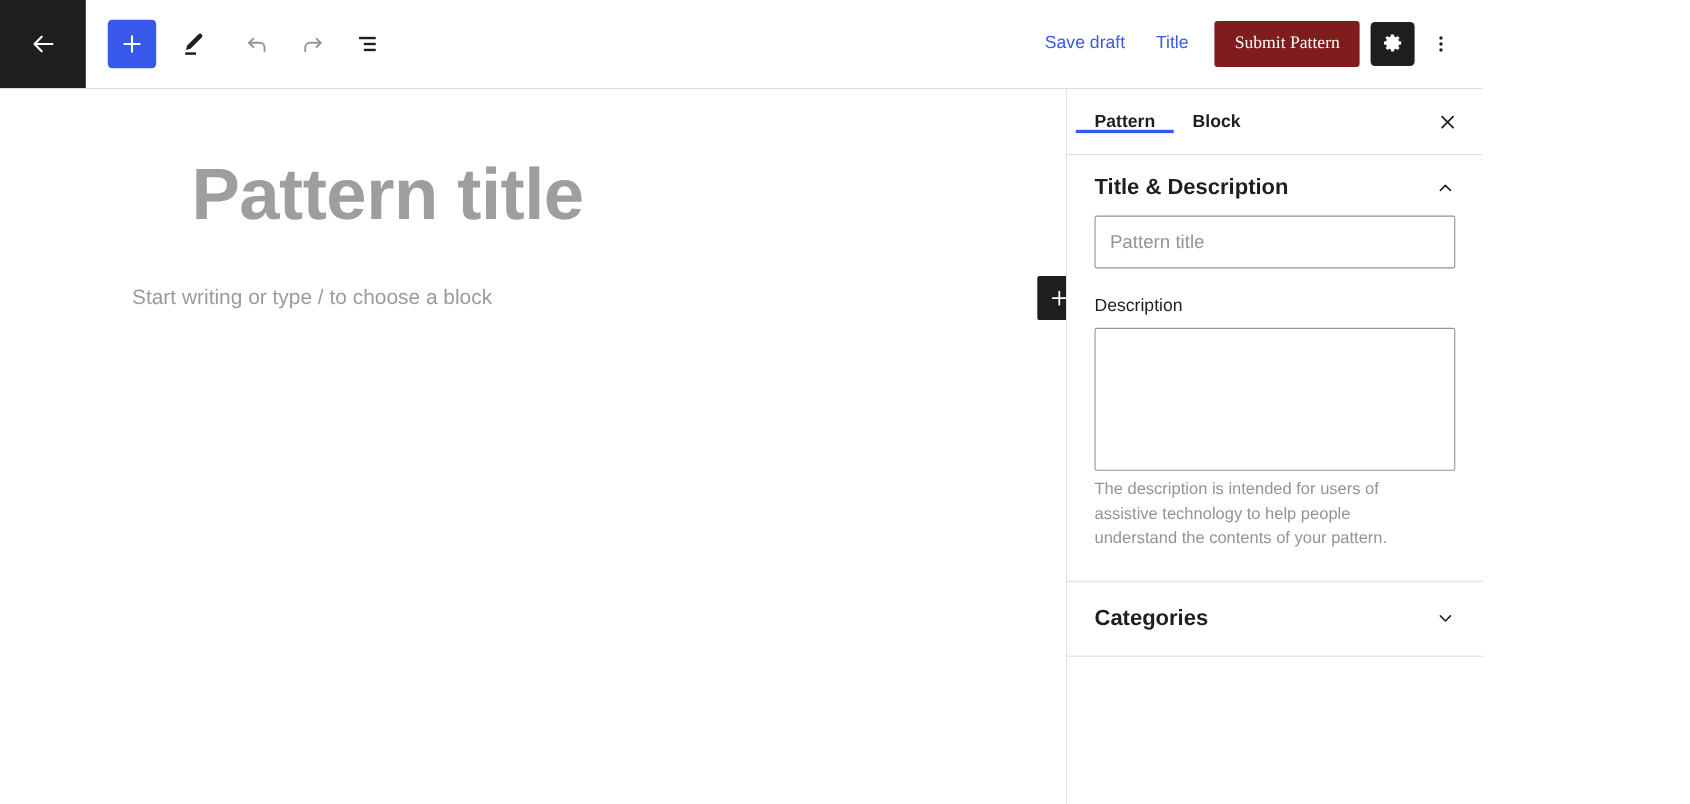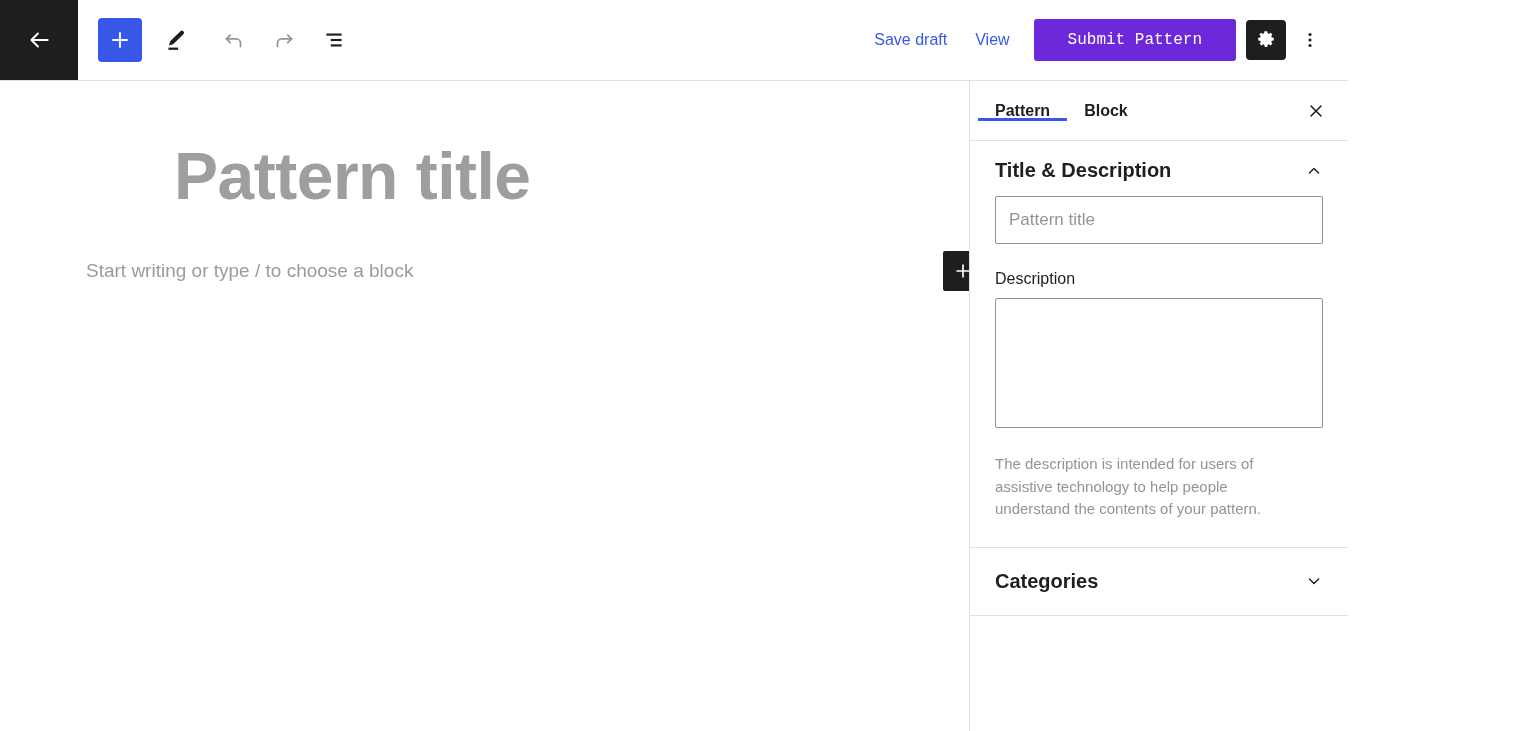--- a/index.html
+++ b/index.html
@@ -95,28 +95,28 @@
     font-family: "Liberation Sans", sans-serif;
     font-size: 16px;
     line-height: 1;
     padding: 12px 14px;
     cursor: pointer;
     border-radius: 3px;
     white-space: nowrap;
   }
 
   .submit-btn {
-    background: #6d28d9;
+    background: #7f1d1d;
     color: #ffffff;
     border: none;
     border-radius: 3px;
-    font-family: Liberation Mono, monospace;
+    font-family: Liberation Serif, serif;
     font-size: 16px;
     line-height: 1;
-    padding: 13px 34px;
+    padding: 13px 18px;
     margin-left: 10px;
     cursor: pointer;
     white-space: nowrap;
   }
 
   .settings-btn {
     background: #1e1e1e;
     border: none;
     border-radius: 4px;
     width: 40px;
@@ -172,21 +172,21 @@
     letter-spacing: -0.5px;
     margin-left: 174px;
     cursor: text;
     user-select: none;
   }
 
   .block-row {
     margin-top: 42px;
     display: flex;
     align-items: flex-start;
-    padding-left: 86px;
+    padding-left: 120px;
     padding-right: 0;
     position: relative;
   }
 
   .block-placeholder {
     font-family: "Liberation Sans", sans-serif;
     font-size: 19px;
     line-height: 1.5;
     color: #9b9b9b;
     cursor: text;
@@ -342,21 +342,21 @@
     resize: none;
     outline: none;
     display: block;
   }
 
   .help-text {
     font-family: "Liberation Sans", sans-serif;
     font-size: 15px;
     line-height: 1.5;
     color: #949494;
-    margin-top: 25px;
+    margin-top: 6px;
     max-width: 310px;
   }
 
   .panel.collapsed .panel-header {
     padding-top: 22px;
     padding-bottom: 22px;
     text-align: right;
   }
 </style>
 </head>
@@ -409,21 +409,21 @@
           <rect x="5" y="8" width="2" height="9" fill="#1e1e1e" opacity="0"></rect>
         </svg>
       </button>
 
     </div>
 
     <div class="header-spacer"></div>
 
     <div class="header-right-tools">
       <button class="text-link-btn">Save draft</button>
-      <button class="text-link-btn">View</button>
+      <button class="text-link-btn">Title</button>
       <button class="submit-btn">Submit Pattern</button>
 
       <button class="settings-btn">
         <svg width="22" height="22" viewBox="0 0 24 24">
           <path fill="#ffffff" d="M12 8.4a3.6 3.6 0 1 0 0 7.2 3.6 3.6 0 0 0 0-7.2zm0 5.5a1.9 1.9 0 1 1 0-3.8 1.9 1.9 0 0 1 0 3.8z"></path>
           <path fill="#ffffff" d="M10.6 2.5h2.8l.35 2.2c.5.16.97.37 1.4.63l1.83-1.28 1.98 1.98-1.28 1.83c.26.43.47.9.63 1.4l2.2.35v2.8l-2.2.35c-.16.5-.37.97-.63 1.4l1.28 1.83-1.98 1.98-1.83-1.28c-.43.26-.9.47-1.4.63l-.35 2.2h-2.8l-.35-2.2a6.9 6.9 0 0 1-1.4-.63l-1.83 1.28-1.98-1.98 1.28-1.83a6.9 6.9 0 0 1-.63-1.4l-2.2-.35v-2.8l2.2-.35c.16-.5.37-.97.63-1.4L4.72 6.03 6.7 4.05l1.83 1.28c.43-.26.9-.47 1.4-.63l.35-2.2z"></path>
         </svg>
       </button>
 
       <button class="more-btn">

